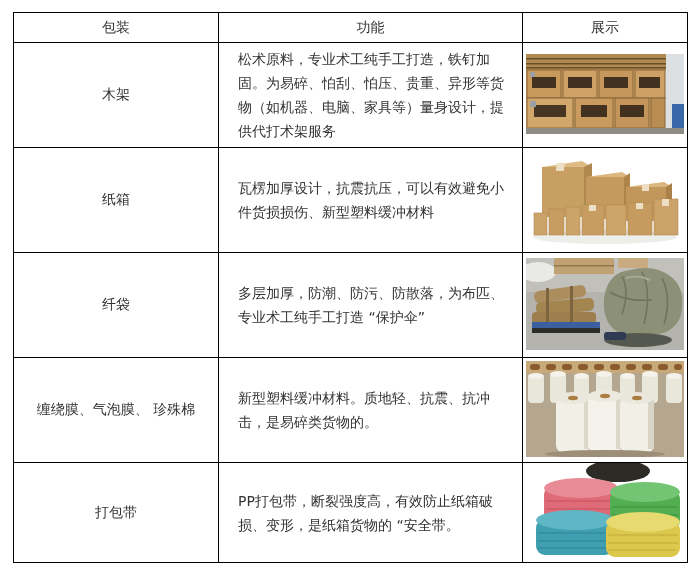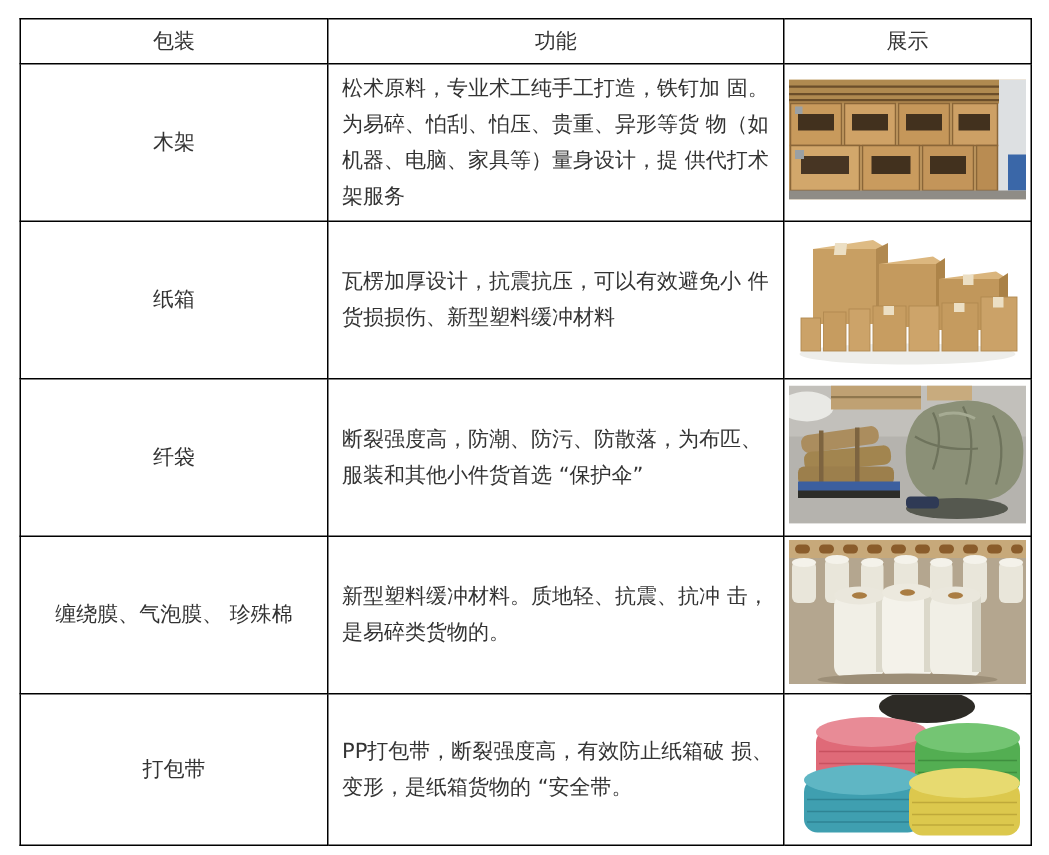--- a/index.html
+++ b/index.html
@@ -29,21 +29,21 @@
   .pack-table thead tr { height: 30px; }
   .pack-table tbody tr { height: 105px; }
   .pack-table tbody tr:last-child { height: 98px; }
   .col-package { width: 205px; }
   .col-function { width: 304px; }
   .col-display { width: 165px; }
   th { text-align: center; vertical-align: middle; }
   td.package-cell { text-align: center; vertical-align: middle; padding: 0 4px; }
   td.function-cell {
     text-align: left; vertical-align: middle;
-    padding: 0 6px 0 9px;
+    padding: 0 6px 0 19px;
     line-height: 24px;
   }
   td.photo-cell { text-align: center; vertical-align: middle; padding: 0; }
   .photo-frame {
     display: inline-block;
     line-height: 0;
   }
   .photo-frame svg { display: block; }
 </style>
 </head>
@@ -146,21 +146,21 @@
               <rect x="63" y="54" width="7" height="6" fill="#ecdfc4"></rect>
               <rect x="110" y="52" width="7" height="6" fill="#ecdfc4"></rect>
               <rect x="136" y="48" width="7" height="7" fill="#ecdfc4"></rect>
             </svg>
           </div>
         </td>
       </tr>
 
       <tr>
         <td class="package-cell">纤袋</td>
-        <td class="function-cell">断裂强度高，防潮、防污、防散落，为布匹、 服装和其他小件货首选 “保护伞”</td>
+        <td class="function-cell">多层加厚，防潮、防污、防散落，为布匹、 专业术工纯手工打造 “保护伞”</td>
         <td class="photo-cell">
           <div class="photo-frame">
             <svg width="158" height="92" viewBox="0 0 158 92">
               <rect width="158" height="92" fill="#c2c0bb"></rect>
               <rect y="34" width="158" height="58" fill="#b5b3ae"></rect>
               <ellipse cx="12" cy="14" rx="18" ry="10" fill="#e9e9e5"></ellipse>
               <rect x="28" y="0" width="60" height="16" fill="#bfa173"></rect>
               <rect x="28" y="7" width="60" height="1.5" fill="#8f774e"></rect>
               <rect x="92" y="0" width="30" height="10" fill="#c8ab7e"></rect>
 

